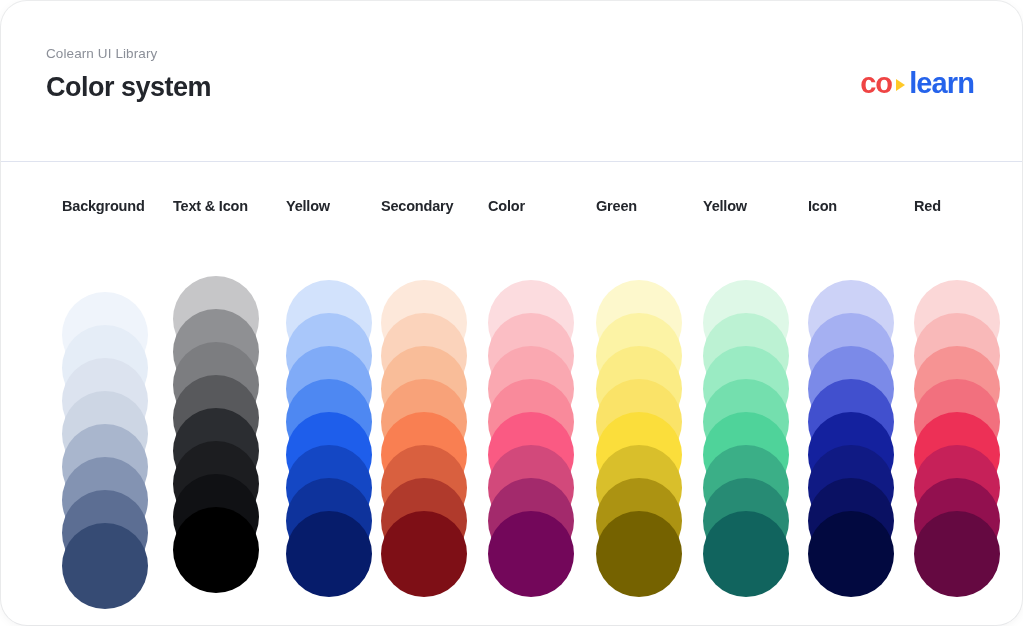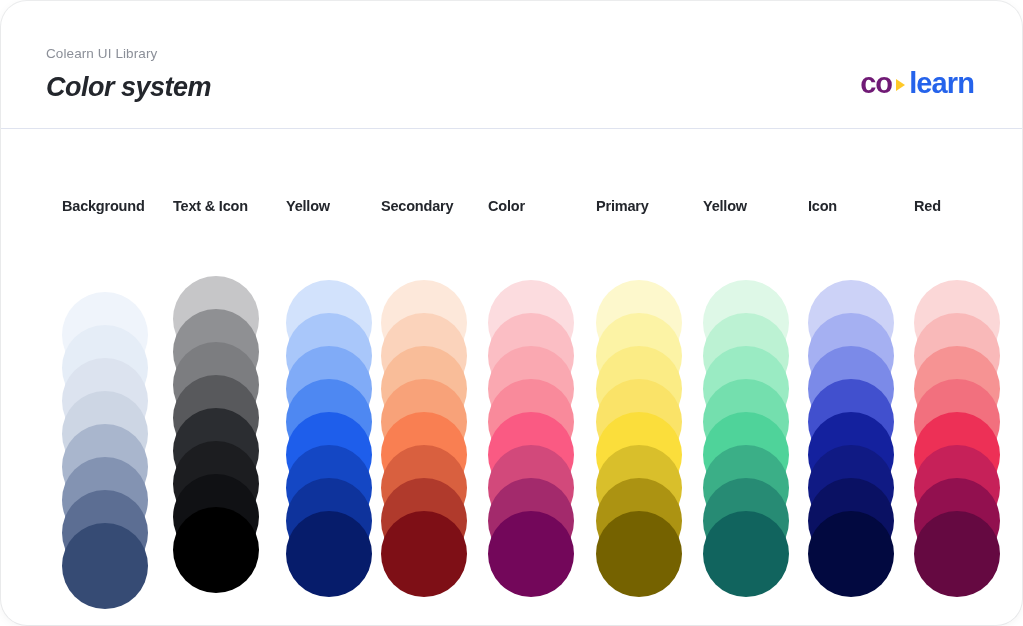--- a/index.html
+++ b/index.html
@@ -23,21 +23,21 @@
     box-shadow: 0 0 0 1px rgba(17,24,39,0.07),
                 0 2px 10px rgba(17,24,39,0.05);
     overflow: hidden;
   }
 
   
   .header {
     position: absolute;
     left: 0; top: 0;
     width: 100%;
-    height: 128px;
+    height: 161px;
     border-bottom: 1px solid #dfe3ef;
   }
   .header-left {
     position: absolute;
     left: 45px;
     top: 45px;
   }
   .breadcrumb {
     font-size: 13.5px;
     font-weight: 400;
@@ -45,21 +45,20 @@
     letter-spacing: 0.1px;
     line-height: 1.2;
   }
   .page-title {
     margin-top: 10px;
     font-size: 27px;
     font-weight: 700;
     color: #23262c;
     letter-spacing: -0.5px;
     line-height: 1.15;
-    font-style: italic;
   }
 
   .logo {
     position: absolute;
     right: 48px;
     top: 68px;
     display: flex;
     align-items: center;
     font-size: 29px;
     font-weight: 700;
@@ -119,21 +118,21 @@
 
 <div class="card">
 
   <div class="header">
     <div class="header-left">
       <div class="breadcrumb">Colearn UI Library</div>
       <div class="page-title">Color system</div>
     </div>
 
     <div class="logo">
-      <span class="logo-co" style="color: #701a75;">co</span>
+      <span class="logo-co" style="color: #ef4444;">co</span>
       <span class="logo-tri" style="border-left: 9px solid rgb(255, 201, 40);"></span>
       <span class="logo-learn" style="color: rgb(37, 99, 235);">learn</span>
     </div>
   </div>
 
   <div class="palette" id="palette">
       <div class="column" style="left: 45px;">
         <div class="col-label">Background</div>
         <div class="stack" style="top: 144px;">
           <div class="swatch" title="#EFF4FB" style="background: rgb(239, 244, 251); top: 0px; z-index: 0;"></div>
@@ -192,21 +191,21 @@
           <div class="swatch" title="#FBBEC4" style="background: rgb(251, 190, 196); top: 33px; z-index: 1;"></div>
           <div class="swatch" title="#FAA8B1" style="background: rgb(250, 168, 177); top: 66px; z-index: 2;"></div>
           <div class="swatch" title="#F98A9B" style="background: rgb(249, 138, 155); top: 99px; z-index: 3;"></div>
           <div class="swatch" title="#FA5A83" style="background: rgb(250, 90, 131); top: 132px; z-index: 4;"></div>
           <div class="swatch" title="#D2497B" style="background: rgb(210, 73, 123); top: 165px; z-index: 5;"></div>
           <div class="swatch" title="#A32A6C" style="background: rgb(163, 42, 108); top: 198px; z-index: 6;"></div>
           <div class="swatch" title="#73075A" style="background: rgb(115, 7, 90); top: 231px; z-index: 7;"></div>
         </div>
       </div>
       <div class="column" style="left: 579px;">
-        <div class="col-label">Primary</div>
+        <div class="col-label">Green</div>
         <div class="stack" style="top: 132px;">
           <div class="swatch" title="#FDF8CC" style="background: rgb(253, 248, 204); top: 0px; z-index: 0;"></div>
           <div class="swatch" title="#FCF3A5" style="background: rgb(252, 243, 165); top: 33px; z-index: 1;"></div>
           <div class="swatch" title="#FBEC85" style="background: rgb(251, 236, 133); top: 66px; z-index: 2;"></div>
           <div class="swatch" title="#FAE368" style="background: rgb(250, 227, 104); top: 99px; z-index: 3;"></div>
           <div class="swatch" title="#FBDE3B" style="background: rgb(251, 222, 59); top: 132px; z-index: 4;"></div>
           <div class="swatch" title="#D9BF2B" style="background: rgb(217, 191, 43); top: 165px; z-index: 5;"></div>
           <div class="swatch" title="#AC9312" style="background: rgb(172, 147, 18); top: 198px; z-index: 6;"></div>
           <div class="swatch" title="#756200" style="background: rgb(117, 98, 0); top: 231px; z-index: 7;"></div>
         </div>

